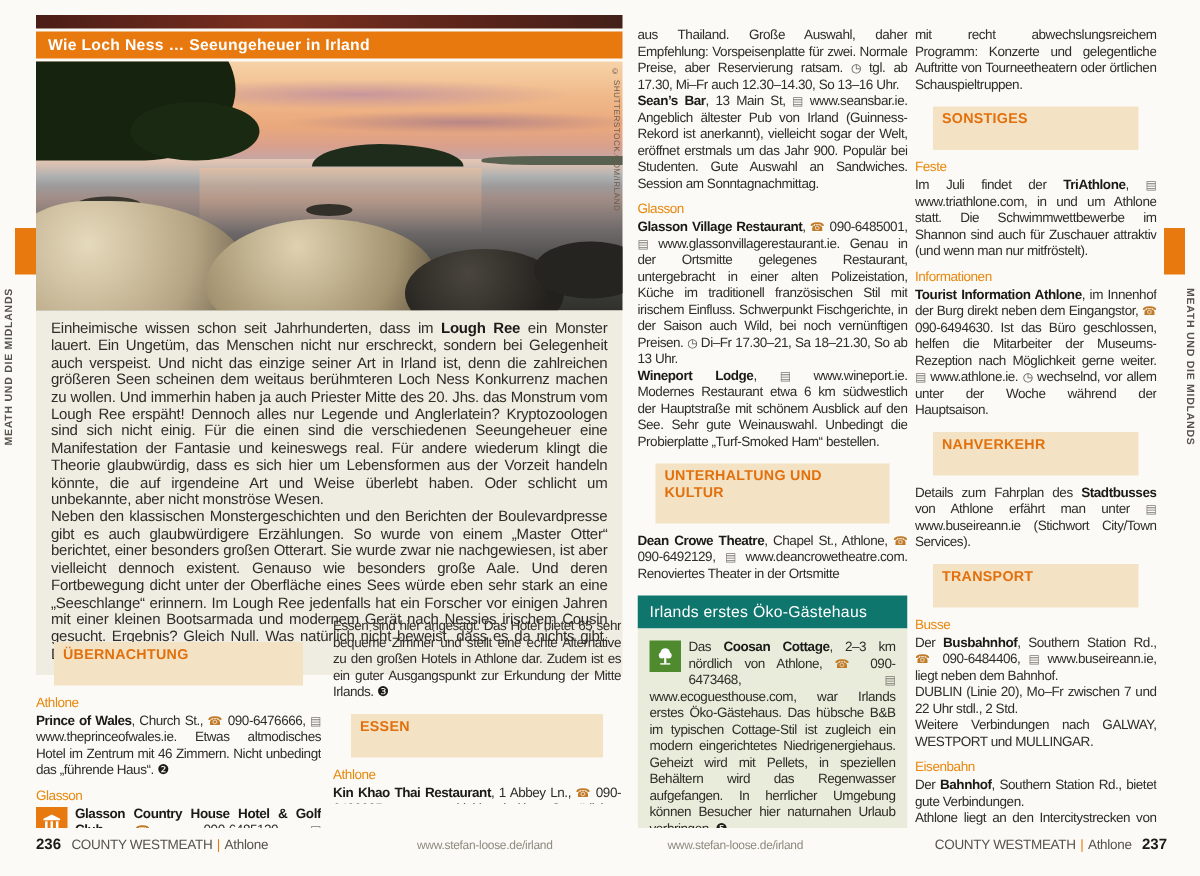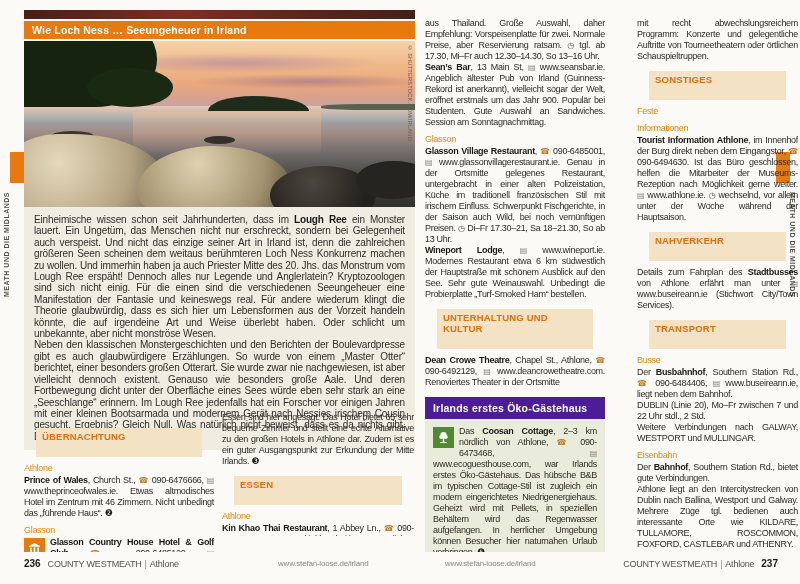--- a/index.html
+++ b/index.html
@@ -63,41 +63,41 @@
     background:#efece2;padding:7px 10px 8px;
   }
   .story .lst{font-size:10px;line-height:11.4px;letter-spacing:-.15px;
     text-align:justify;margin:0;}
   
   .col{position:absolute;font-size:9px;line-height:11px;letter-spacing:-.3px;
     text-align:justify;}
   .col1{left:24px;top:428px;width:190px;height:124px;overflow:hidden;}
   .col2{left:222px;top:412px;width:192px;height:124px;overflow:hidden;}
   .col3{left:425px;top:18px;width:180px;height:534px;overflow:hidden;}
-  .col4{left:637px;top:18px;width:161px;height:534px;overflow:hidden;}
+  .col4{left:610px;top:18px;width:161px;height:534px;overflow:hidden;}
   .band{
     background:#f3e2c3;color:#e1700d;font-weight:bold;font-size:9.5px;
     letter-spacing:.2px;padding:3px 6px 15px;margin:9px 12px 6px;text-align:left;
   }
   .col > .band:first-child, .col3 > .band:first-child{margin-top:0;}
   .sub{color:#e8880f;font-weight:normal;margin:6px 0 1px;text-align:left;}
   .lst{margin:0;}
   .lst b{color:#1b1a17;}
   .ic{font-size:8px;}
   .ic-phone{color:#c07a28;}
   .ic-web{color:#7d7a72;}
   .ic-clock{color:#555249;}
   .ic-marker2,.ic-marker3,.ic-marker5{color:#1d1c19;font-size:9px;}
   .sq-icon{float:left;width:21px;height:21px;margin:1px 5px 1px 0;
     display:flex;align-items:center;justify-content:center;}
   .hotel-sq{background:#e8790e;}
   .eco-icon{background:#4f8a2e;}
   
   .ecobox{margin-top:9px;}
-  .eco-title{background:#4c1d95;color:#fff;font-weight:bold;font-size:10.5px;
+  .eco-title{background:#0f766e;color:#fff;font-weight:normal;font-size:10.5px;
     padding:6px 8px 5px;letter-spacing:.2px;text-align:left;}
   .eco-body{background:#e9ecdb;padding:7px 8px 21px;}
   
   .footer{position:absolute;top:558px;font-size:9px;letter-spacing:-.2px;color:#55524b;}
   .footer b{color:#1b1a17;font-size:10px;letter-spacing:0;margin-top:36px;}
   .footer .sep{color:#e8790e;padding:0 3px;}
   .footer-left{left:24px;}
   .footer-right{right:22px;}
   .url{position:absolute;top:559px;font-size:8px;color:#8d897e;letter-spacing:-.2px;}
   .url1{left:278px;}
@@ -175,20 +175,21 @@
           </svg>
         </span>
         <p class="lst"><span>Das </span><b>Coosan Cottage</b><span>, 2–3 km nördlich von Athlone, </span><span class="ic ic-phone">☎</span><span> 090-6473468, </span><span class="ic ic-web">▤</span><span> www.ecoguesthouse.com, war Irlands erstes Öko-Gästehaus. Das hübsche B&amp;B im typischen Cottage-Stil ist zugleich ein modern eingerichtetes Niedrigenergiehaus. Geheizt wird mit Pellets, in speziellen Behältern wird das Regenwasser aufgefangen. In herrlicher Umgebung können Besucher hier naturnahen Urlaub verbringen. </span><span class="ic ic-marker5">❺</span></p>
       </div>
     </div>
   </div>
 <div class="col col4">
     <p class="lst"><span>mit recht abwechslungsreichem Programm: Konzerte und gelegentliche Auftritte von Tourneetheatern oder örtlichen Schauspieltruppen.</span></p>
     <div class="band">SONSTIGES</div>
     <div class="sub">Feste</div>
+    <p class="lst"><span>Im Juli findet der </span><b>TriAthlone</b><span>, </span><span class="ic ic-web">▤</span><span> www.triathlone.com, in und um Athlone statt. Die Schwimmwettbewerbe im Shannon sind auch für Zuschauer attraktiv (und wenn man nur mitfröstelt).</span></p>
     <div class="sub">Informationen</div>
     <p class="lst"><b>Tourist Information Athlone</b><span>, im Innenhof der Burg direkt neben dem Eingangstor, </span><span class="ic ic-phone">☎</span><span> 090-6494630. Ist das Büro geschlossen, helfen die Mitarbeiter der Museums-Rezeption nach Möglichkeit gerne weiter. </span><span class="ic ic-web">▤</span><span> www.athlone.ie. </span><span class="ic ic-clock">◷</span><span> wechselnd, vor allem unter der Woche während der Hauptsaison.</span></p>
     <div class="band">NAHVERKEHR</div>
     <p class="lst"><span>Details zum Fahrplan des </span><b>Stadtbusses</b><span> von Athlone erfährt man unter </span><span class="ic ic-web">▤</span><span> www.buseireann.ie (Stichwort City/Town Services).</span></p>
     <div class="band">TRANSPORT</div>
     <div class="sub">Busse</div>
     <p class="lst"><span>Der </span><b>Busbahnhof</b><span>, Southern Station Rd., </span><span class="ic ic-phone">☎</span><span> 090-6484406, </span><span class="ic ic-web">▤</span><span> www.buseireann.ie, liegt neben dem Bahnhof.</span></p>
     <p class="lst"><span>DUBLIN (Linie 20), Mo–Fr zwischen 7 und 22 Uhr stdl., 2 Std.</span></p>
     <p class="lst"><span>Weitere Verbindungen nach GALWAY, WESTPORT und MULLINGAR.</span></p>
     <div class="sub">Eisenbahn</div>

